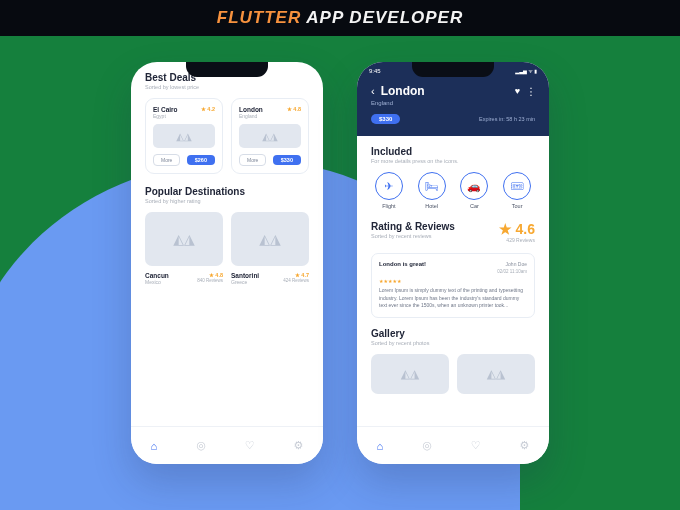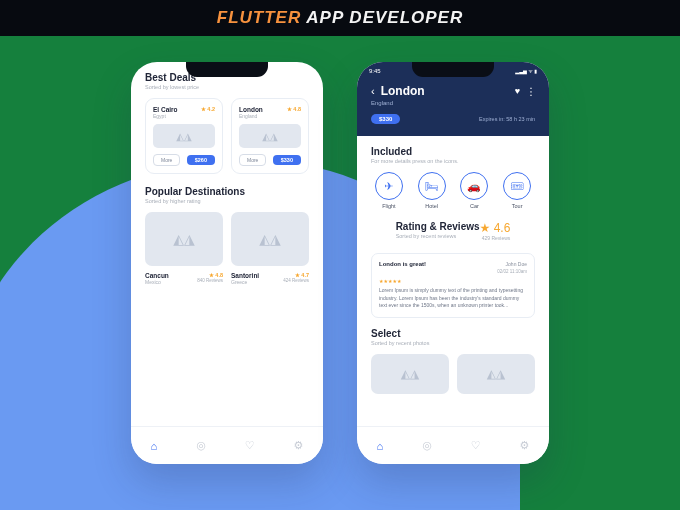--- a/index.html
+++ b/index.html
@@ -49,23 +49,23 @@
 .dest-info{flex:1;display:flex;justify-content:space-between;align-items:flex-start}
 .dest-name{font-size:6.5px;font-weight:700;color:#212638}
 .dest-loc{font-size:5px;color:#a8aeb8}
 .dest-rate{text-align:right}
 .dest-rate .r{color:#f7a831;font-size:5.5px;font-weight:600}
 .dest-rate .rv{font-size:4.5px;color:#a8aeb8}
 .incl{display:flex;gap:7px;margin-bottom:12px}
 .incl-item{flex:1;text-align:center}
 .incl-circ{width:28px;height:28px;border:1.5px solid #3f70f0;border-radius:50%;margin:0 auto 3px;display:flex;align-items:center;justify-content:center;color:#3f70f0;font-size:11px}
 .incl-lbl{font-size:5.5px;color:#4a5265}
-.rr-head{display:flex;justify-content:center;align-items:flex-start;margin-bottom:6px}
+.rr-head{display:flex;justify-content:space-between;align-items:flex-start;margin-bottom:6px}
 .rr-rate{text-align:right}
-.rr-rate .big{color:#f7a831;font-size:12px;font-weight:400}
+.rr-rate .big{color:#f7a831;font-size:14px;font-weight:700}
 .rr-rate .ct{font-size:5px;color:#a8aeb8}
 .review{border:1px solid #e8edf4;border-radius:7px;padding:7px;margin-bottom:10px}
 .rev-top{display:flex;justify-content:space-between;margin-bottom:2px}
 .rev-title{font-size:6px;font-weight:700;color:#212638}
 .rev-auth{font-size:5px;color:#8a919f}
 .rev-stars{color:#f7a831;font-size:5px;margin-bottom:3px}
 .rev-date{float:right;font-size:4.5px;color:#a8aeb8}
 .rev-body{font-size:5px;color:#6f7788;line-height:1.5}
 .gal{display:flex;gap:8px}
 .gal-img{flex:1;height:40px;background:#e2e7ef;border-radius:7px;display:flex;align-items:center;justify-content:center;color:#b9c2d1;font-size:12px}
@@ -225,21 +225,21 @@
           <div class="rev-top">
             <span class="rev-title">London is great!</span>
             <span class="rev-auth">John Doe</span>
           </div>
           <div>
             <span class="rev-stars">★★★★★</span>
             <span class="rev-date">02/02 11:10am</span>
           </div>
           <div class="rev-body">Lorem Ipsum is simply dummy text of the printing and typesetting industry. Lorem Ipsum has been the industry's standard dummy text ever since the 1500s, when an unknown printer took...</div>
         </div>
-        <div class="sec-title">Select</div>
+        <div class="sec-title">Gallery</div>
         <div class="sec-sub">Sorted by recent photos</div>
         <div class="gal">
           <div class="gal-img">
               <span class="mtn">◭◮</span>
             </div>
           <div class="gal-img">
               <span class="mtn">◭◮</span>
             </div>
         </div>
       </div>

